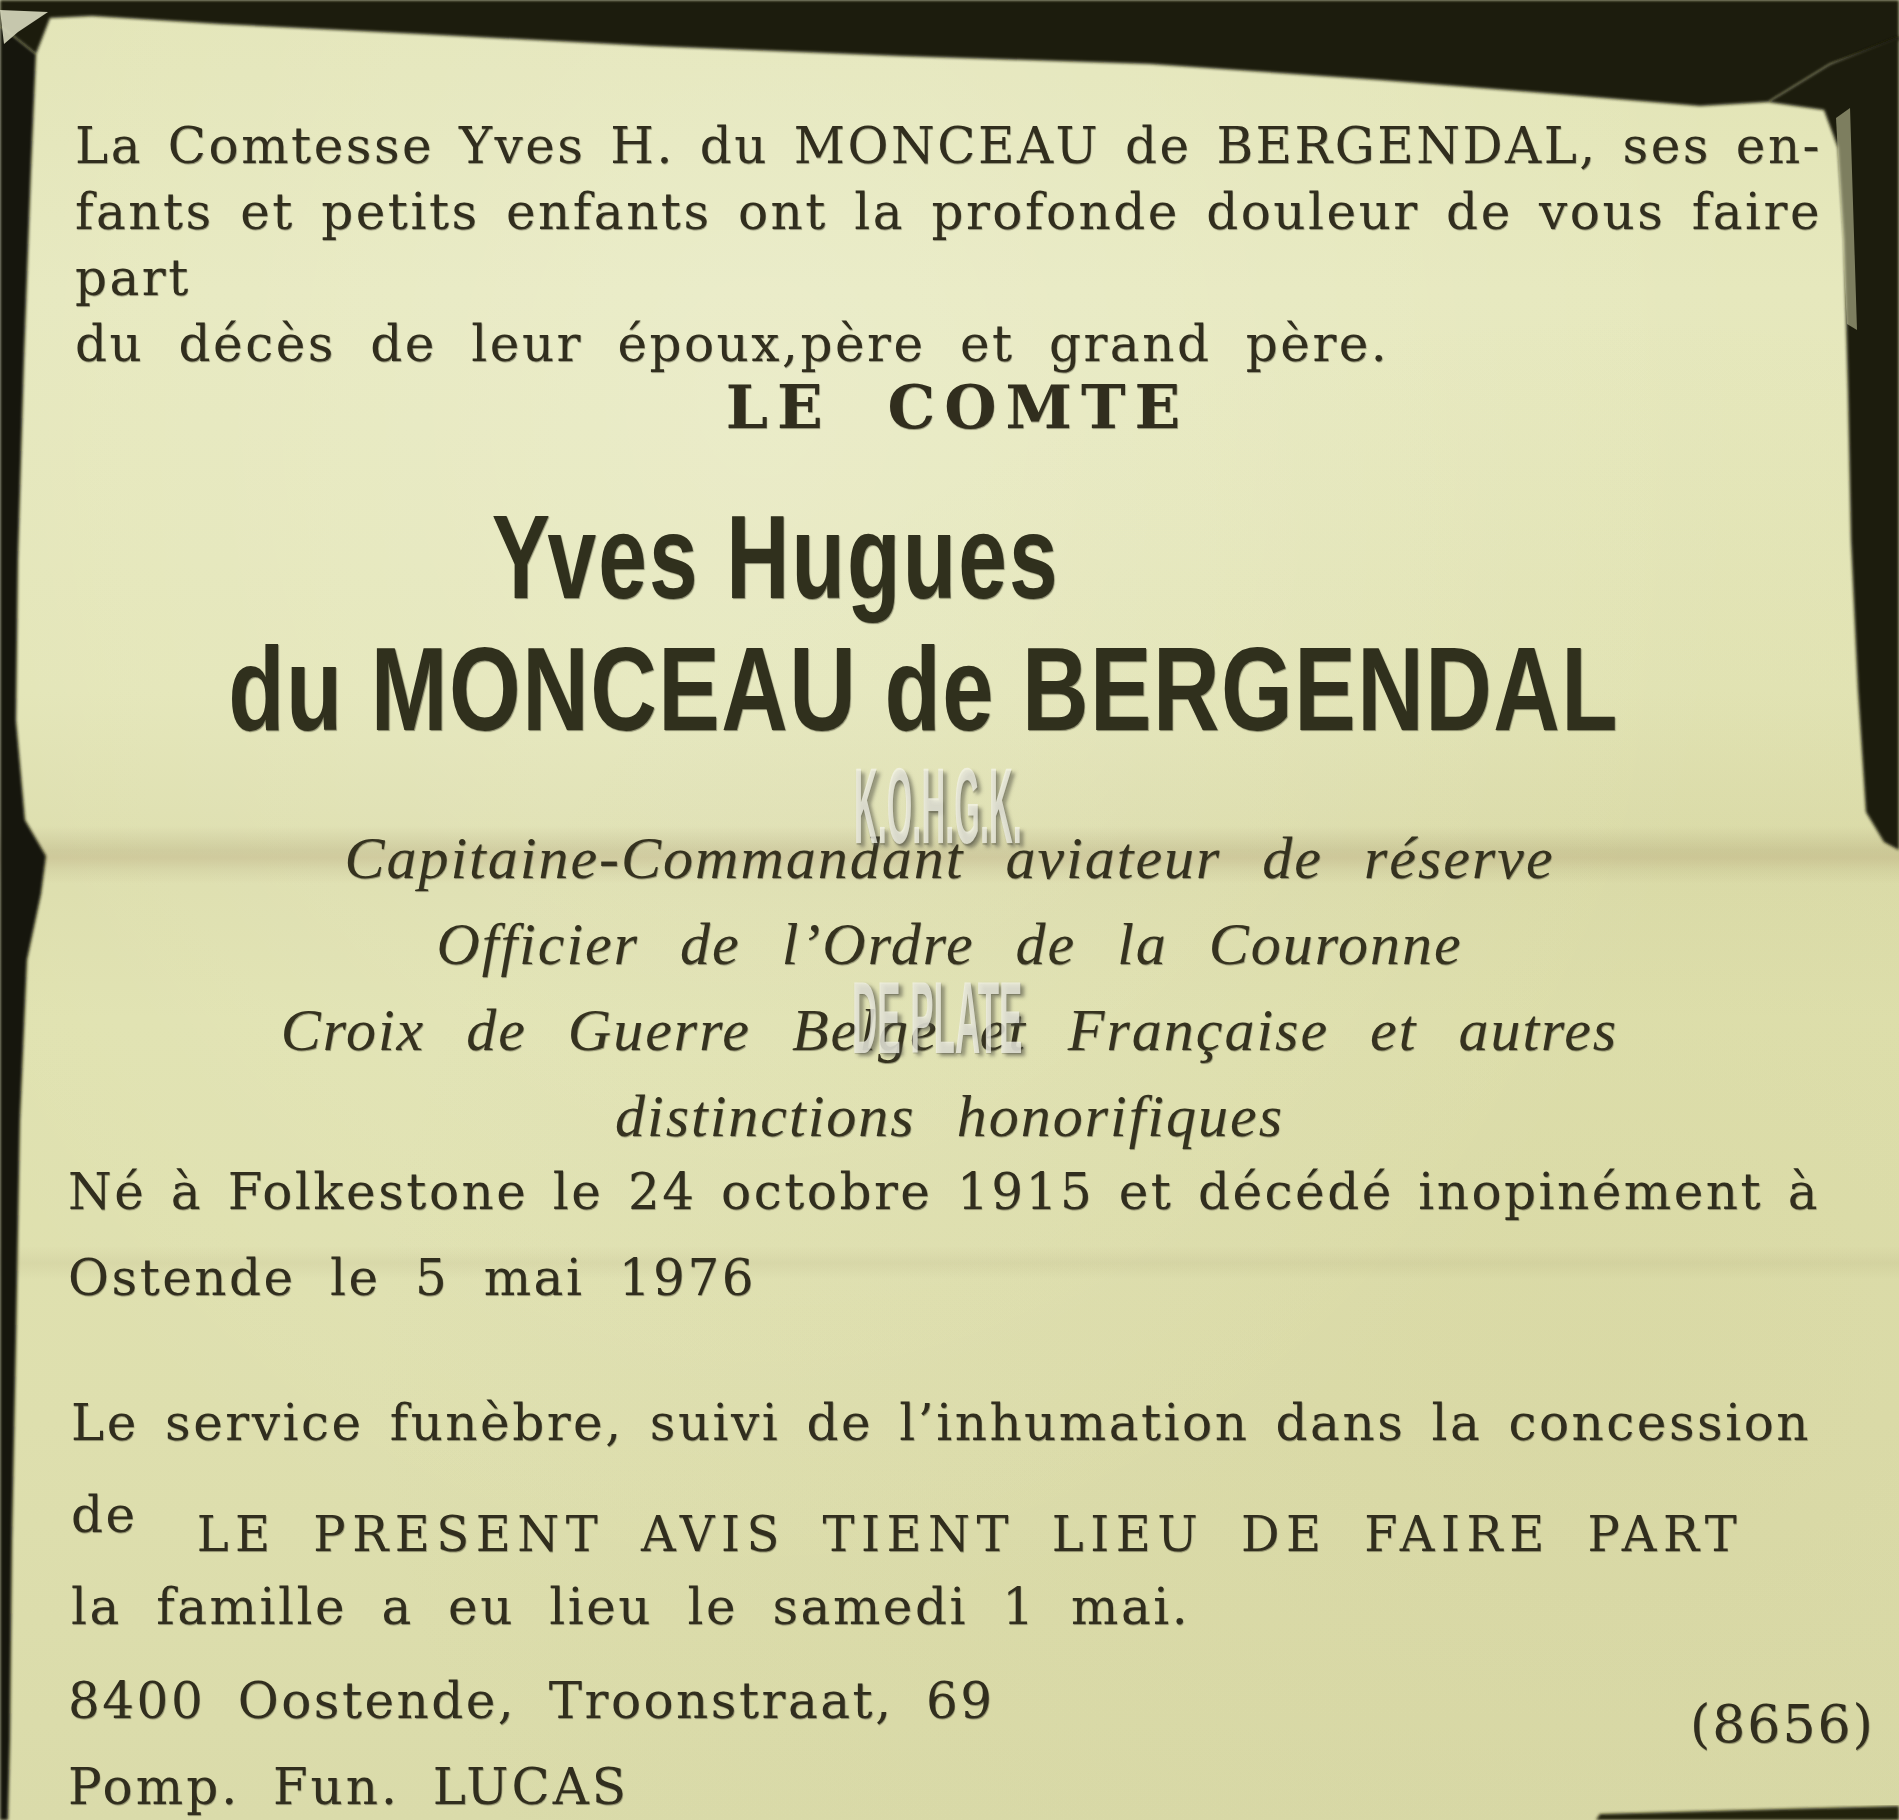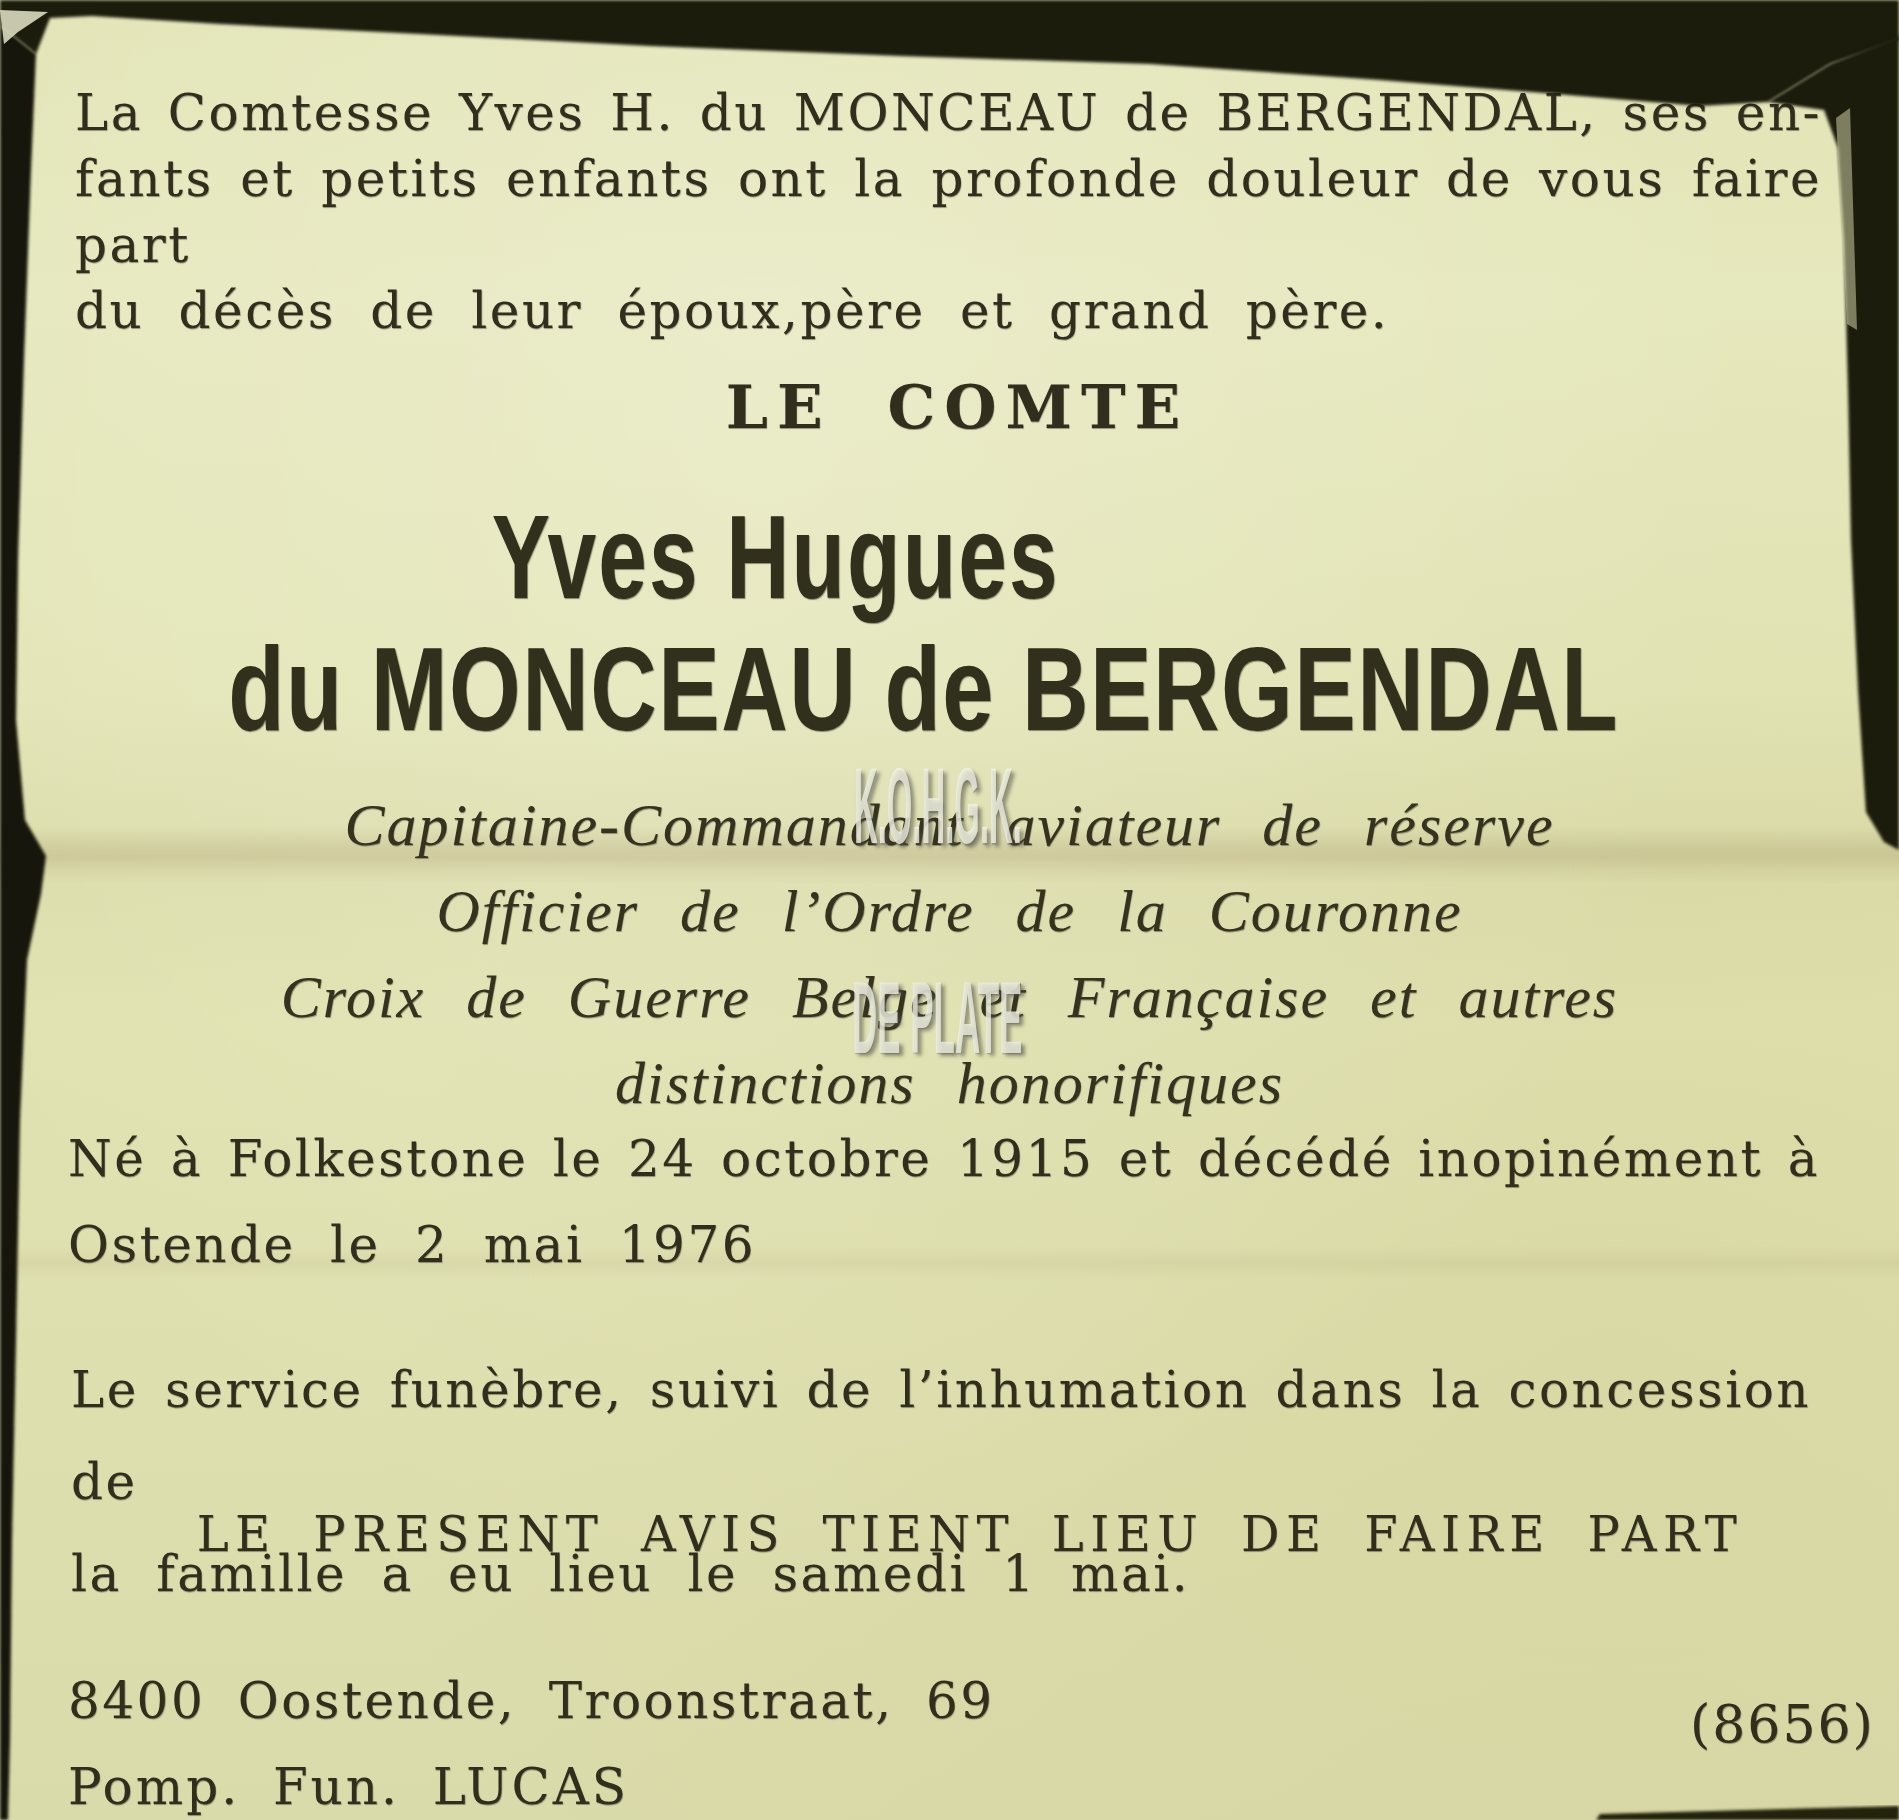--- a/index.html
+++ b/index.html
@@ -36,21 +36,21 @@
     height: 34px;
     background: linear-gradient(180deg, rgba(120,100,60,0) 0%, rgba(120,100,60,0.07) 50%, rgba(120,100,60,0) 100%);
     pointer-events: none;
   }
   .txt {
     position: absolute;
     color: #312e1e;
     text-shadow: 0.6px 0.6px 0.8px rgba(49,46,30,0.45);
     white-space: nowrap;
   }
-  .wrap { white-space: normal; }
+  .wrap { white-space: normal; margin-top: 33px; }
   .intro {
     left: 75px;
     width: 1747px;
     top: 80px;
     font-size: 50px;
     line-height: 66px;
     letter-spacing: 2.5px;
   }
   .line-j { display: block; text-align: justify; text-align-last: justify; }
   .line-n { display: block; text-align: left; word-spacing: 16px; }
@@ -188,21 +188,21 @@
 
   <div class="txt honors wrap">
     <div>Capitaine-Commandant aviateur de réserve</div>
     <div>Officier de l’Ordre de la Couronne</div>
     <div>Croix de Guerre Belge et Française et autres</div>
     <div>distinctions honorifiques</div>
   </div>
 
   <div class="txt life wrap">
     <span class="line-j">Né à Folkestone le 24 octobre 1915 et décédé inopinément à</span>
-    <span class="line-n">Ostende le 2 mai 1976</span>
+    <span class="line-n">Ostende le 5 mai 1976</span>
   </div>
 
   <div class="txt service wrap">
     <span class="line-j">Le service funèbre, suivi de l’inhumation dans la concession de</span>
     <span class="line-n">la famille a eu lieu le samedi 1 mai.</span>
   </div>
 
   <div class="txt avis">LE PRESENT AVIS TIENT LIEU DE FAIRE PART</div>
 
   <div class="txt addr">8400 Oostende, Troonstraat, 69</div>

